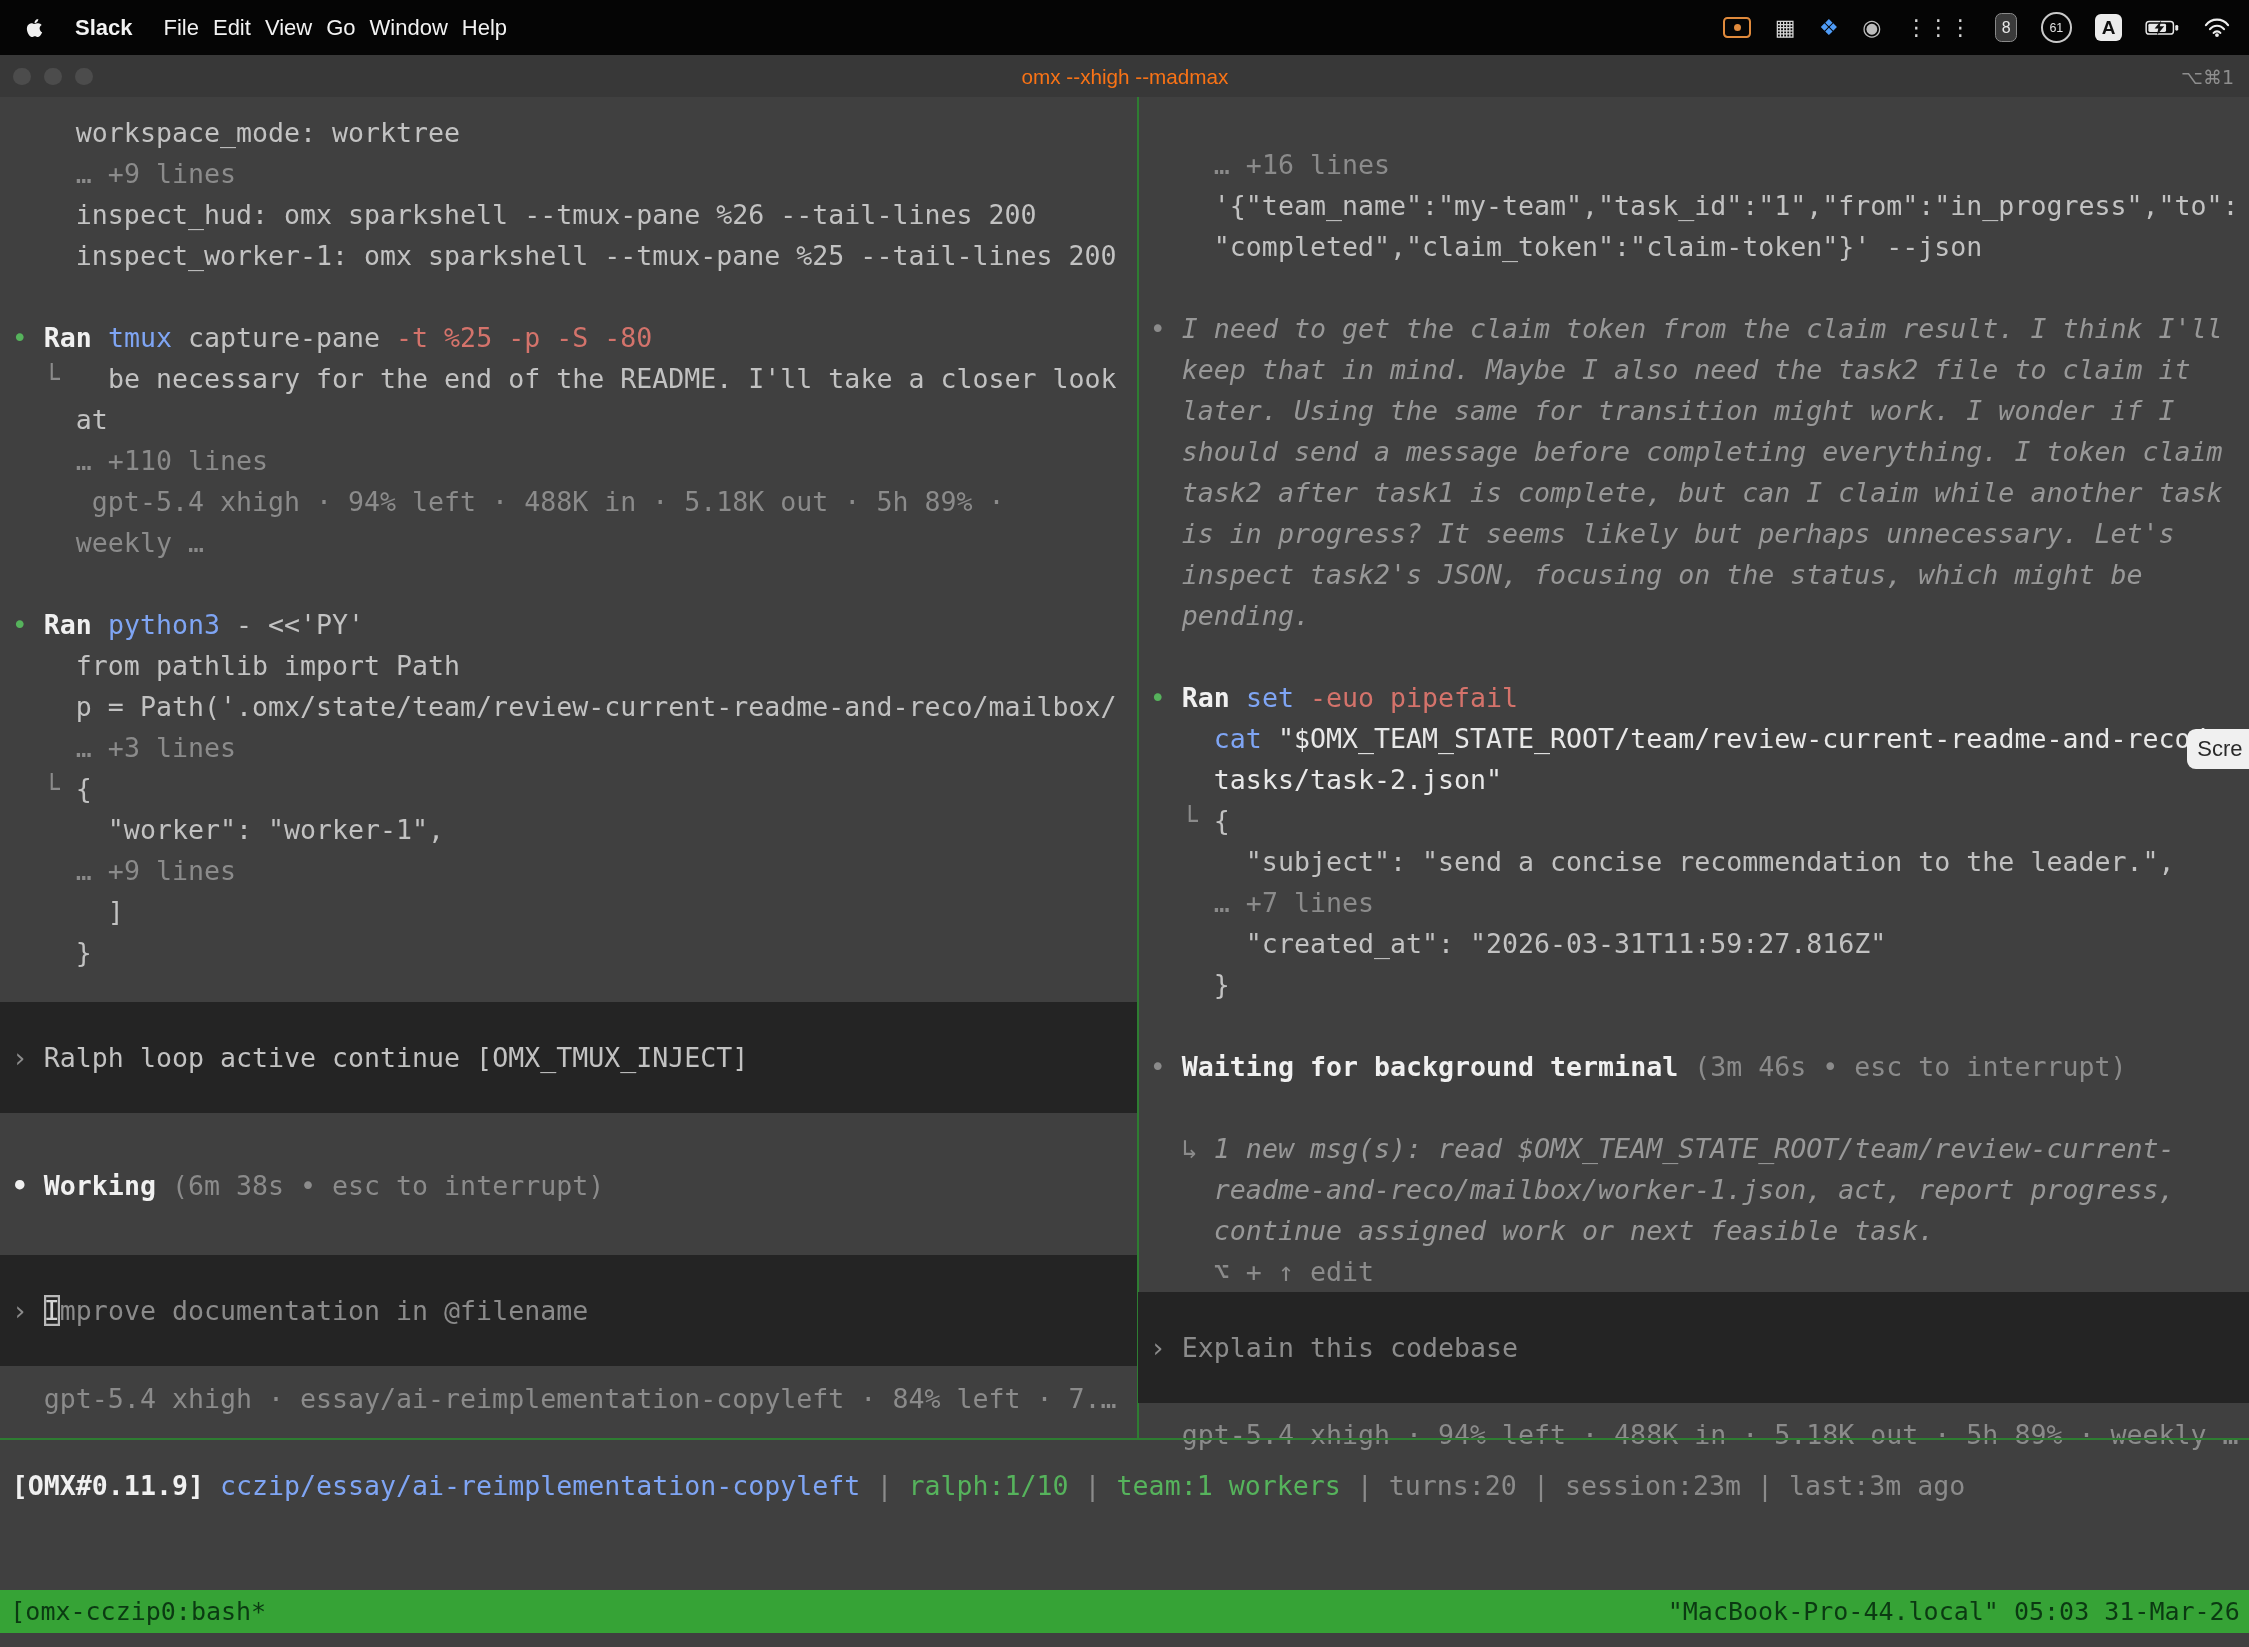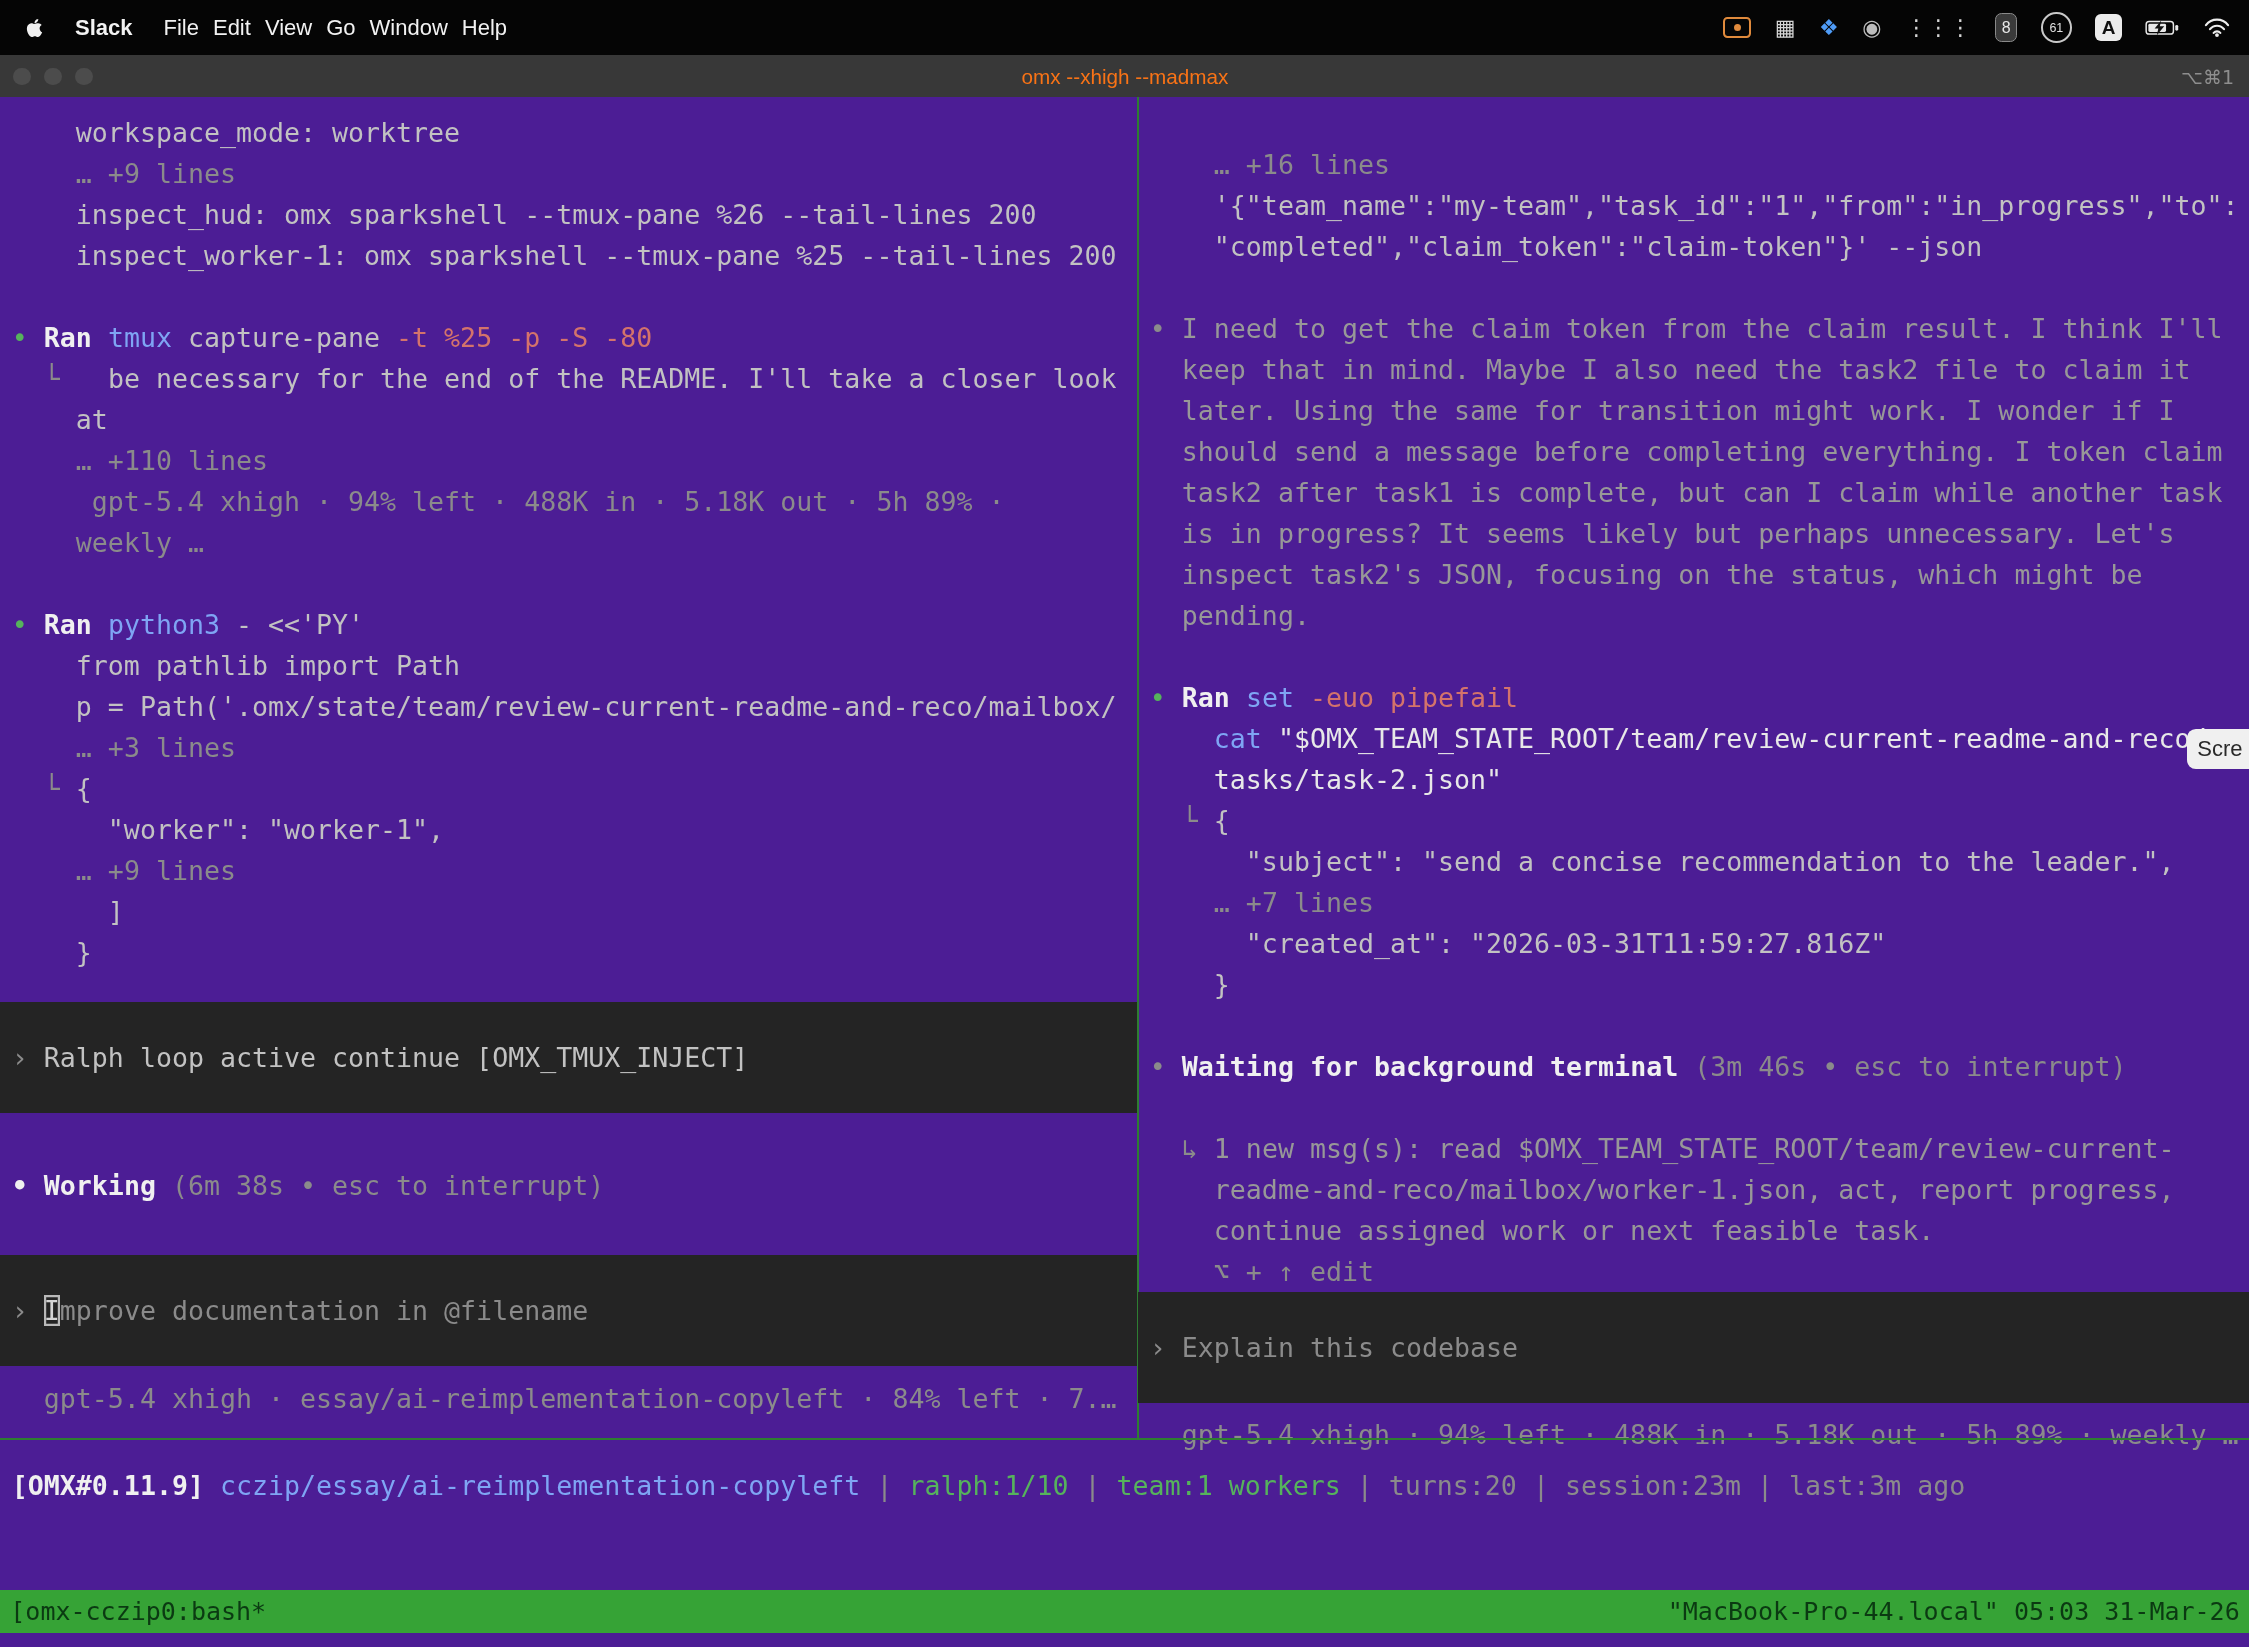--- a/index.html
+++ b/index.html
@@ -25,39 +25,39 @@
 
   
   .titlebar{position:absolute;top:55px;left:0;right:0;height:43px;background:#383838;
     border-bottom:1.5px solid #141414;display:flex;align-items:center;}
   .tl{width:17.7px;height:17.7px;border-radius:50%;background:#4c4c4c;display:inline-block;margin-left:13.3px;}
   .wtitle{position:absolute;left:0;right:0;text-align:center;color:#f97316;
     font:20.7px "Liberation Sans",sans-serif;}
   .wshortcut{position:absolute;right:16px;color:#8e8e8e;font:19px "DejaVu Sans",sans-serif;}
 
   
-  .term{position:absolute;top:97px;left:0;right:0;bottom:0;background:#4c1d95;
+  .term{position:absolute;top:97px;left:0;right:0;bottom:0;background:#404040;
     font-family:"DejaVu Sans Mono","DejaVu Sans",monospace;padding-left:40px;}
   .pane{position:absolute;top:0;overflow:hidden;}
   .pane-left{left:0;width:1137px;height:1341px;padding-top:14.8px;box-sizing:border-box;}
   .pane-right{left:1138px;width:1112px;height:1341px;padding-top:8.9px;box-sizing:border-box;margin-top:38px;}
   .vdiv{position:absolute;left:1137px;top:0;width:1.5px;height:1341px;background:#2e7d32;}
   .hdiv{position:absolute;top:1341px;left:0;right:0;height:1.5px;background:#2e7d32;}
 
   .tline{height:41px;line-height:41px;white-space:pre;padding-left:11.8px;font-size:26.6px;}
   .band{background:#242424;padding:35px 0;}
 
   .c-fg{color:#c2c2c2;}
   .c-white{color:#e8e8e8;}
   .c-dim{color:#8b8b8b;}
   .c-bw{color:#f0f0f0;font-weight:bold;}
   .c-blue{color:#7fa5f4;}
   .c-red{color:#d4736b;}
   .c-green{color:#56b35c;}
-  .c-it{color:#989898;}
+  .c-it{color:#989898;font-style:italic;}
   .c-cursor{box-shadow:inset 0 0 0 2.2px #b9b9b9;color:#d4d4d4;}
 
   .omx-status{position:absolute;top:1368px;left:11.8px;right:0;height:41px;line-height:41px;
     white-space:pre;font-size:26.6px;}
   .tmuxbar{position:absolute;top:1493px;left:0;right:0;height:43px;background:#36a336;
     display:flex;align-items:center;justify-content:space-between;padding:0 10.3px;box-sizing:border-box;
     color:#0b3a12;font-size:25px;white-space:pre;}
 
   .scre{position:absolute;top:729px;right:0;width:63px;height:40px;background:#f0f0f0;
     border-radius:8.9px 0 0 8.9px;display:flex;align-items:center;padding-left:10.3px;box-sizing:border-box;

